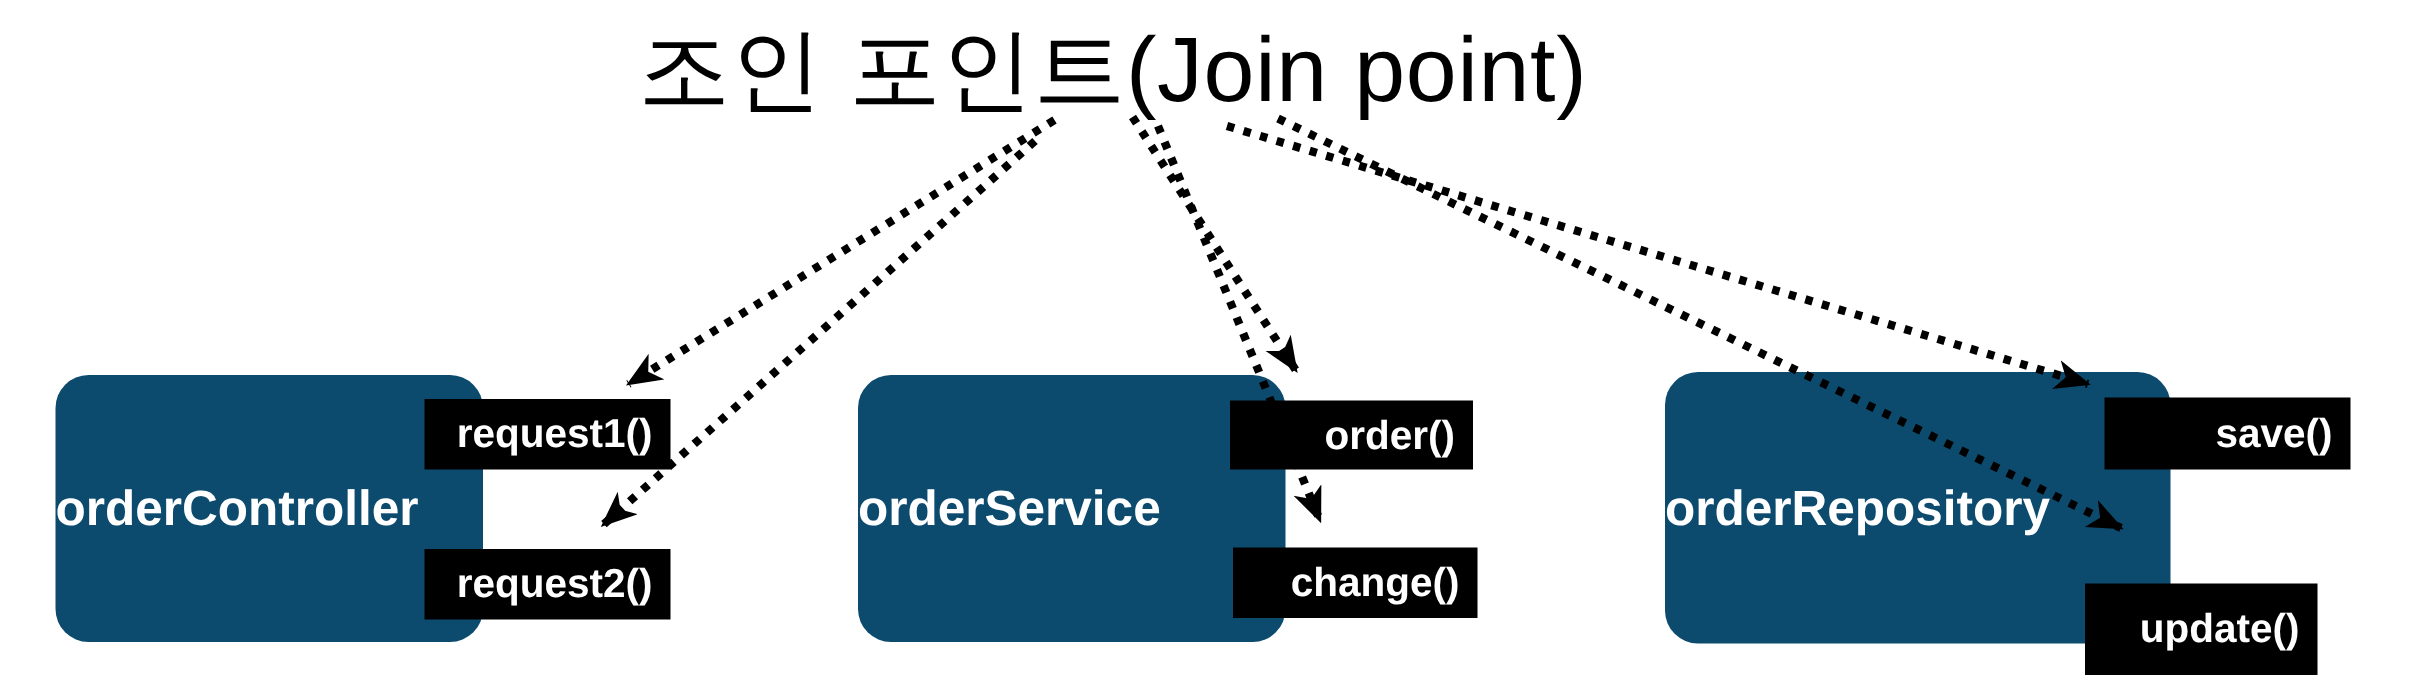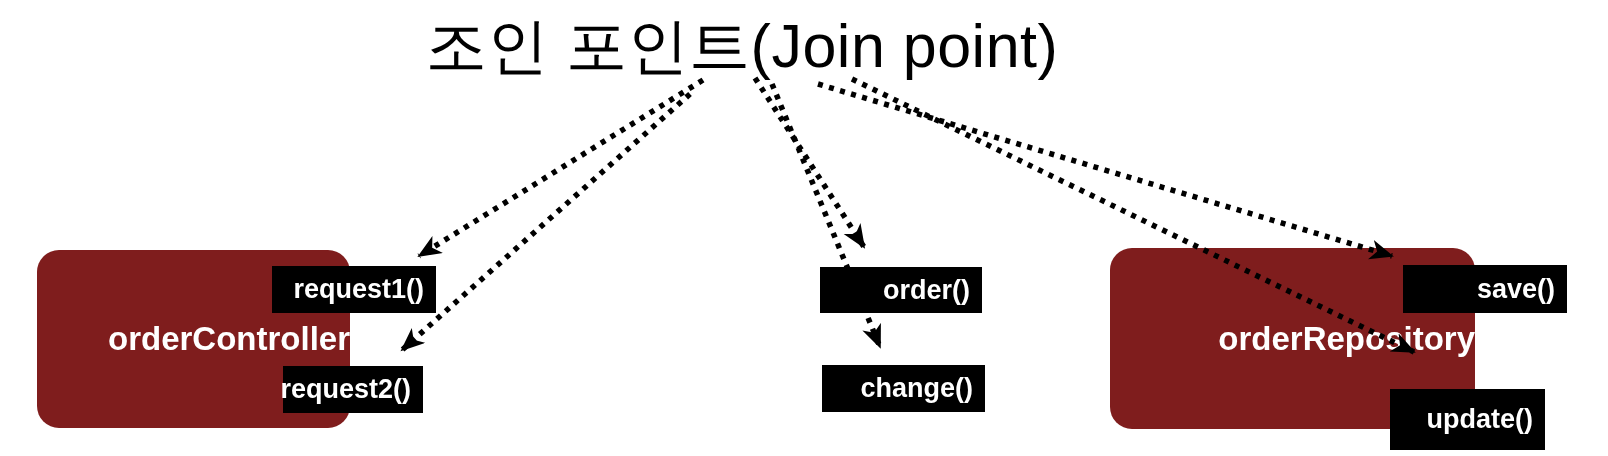--- a/index.html
+++ b/index.html
@@ -25,31 +25,30 @@
   }
   .arrows {
     position:absolute;
     left:0; top:0;
     width:1608px; height:456px;
     z-index:3;
     pointer-events:none;
   }
   .gbox {
     position:absolute;
-    background:#7f1d1d;
+    background:#0c4a6e;
     border-radius:22px;
     display:flex;
     align-items:center;
-    justify-content:flex-end;
+    justify-content:flex-start;
     color:#ffffff;
     font-weight:bold;
     font-size:33px;
     z-index:1;
     white-space:nowrap;
-    padding-left:28px;
   }
   .mlabel {
     position:absolute;
     background:#000000;
     color:#ffffff;
     font-weight:bold;
     font-size:27px;
     display:flex;
     align-items:center;
     justify-content:flex-end;
@@ -77,27 +76,30 @@
     <path d="M755,78 L864,247" stroke="#000000" stroke-width="5.5" fill="none" stroke-dasharray="5 6.5" marker-end="url(#arrowhead)"></path>
     <path d="M772,84 L880,347" stroke="#000000" stroke-width="5.5" fill="none" stroke-dasharray="5 6.5" marker-end="url(#arrowhead)"></path>
     <path d="M818,84 L1392,256" stroke="#000000" stroke-width="5.5" fill="none" stroke-dasharray="5 6.5" marker-end="url(#arrowhead)"></path>
     <path d="M852,79 L1414,352" stroke="#000000" stroke-width="5.5" fill="none" stroke-dasharray="5 6.5" marker-end="url(#arrowhead)"></path>
   </svg>
 
   <div class="gbox" style="left:37px; top:250px; width:285px; height:178px;">
     <span>orderController</span>
   </div>
 
+  <div class="gbox" style="left:572px; top:250px; width:285px; height:178px;">
+    <span>orderService</span>
+  </div>
 
   <div class="gbox" style="left:1110px; top:248px; width:337px; height:181px;">
     <span>orderRepository</span>
   </div>
 
-  <div class="mlabel" style="left:272px; top:266px; width:164px; height:47px;">request1()</div>
-  <div class="mlabel" style="left:283px; top:366px; width:140px; height:47px;">request2()</div>
+  <div class="mlabel" style="left:283px; top:266px; width:164px; height:47px;">request1()</div>
+  <div class="mlabel" style="left:283px; top:366px; width:164px; height:47px;">request2()</div>
 
   <div class="mlabel" style="left:822px; top:365px; width:163px; height:47px;">change()</div>
   <div class="mlabel" style="left:820px; top:267px; width:162px; height:46px;">order()</div>
 
   <div class="mlabel" style="left:1403px; top:265px; width:164px; height:48px;padding-left:36px;">save()</div>
   <div class="mlabel" style="left:1390px; top:364px; width:155px; height:61px;margin-top:25px;">update()</div>
 
 </div>
 
 </body></html>

